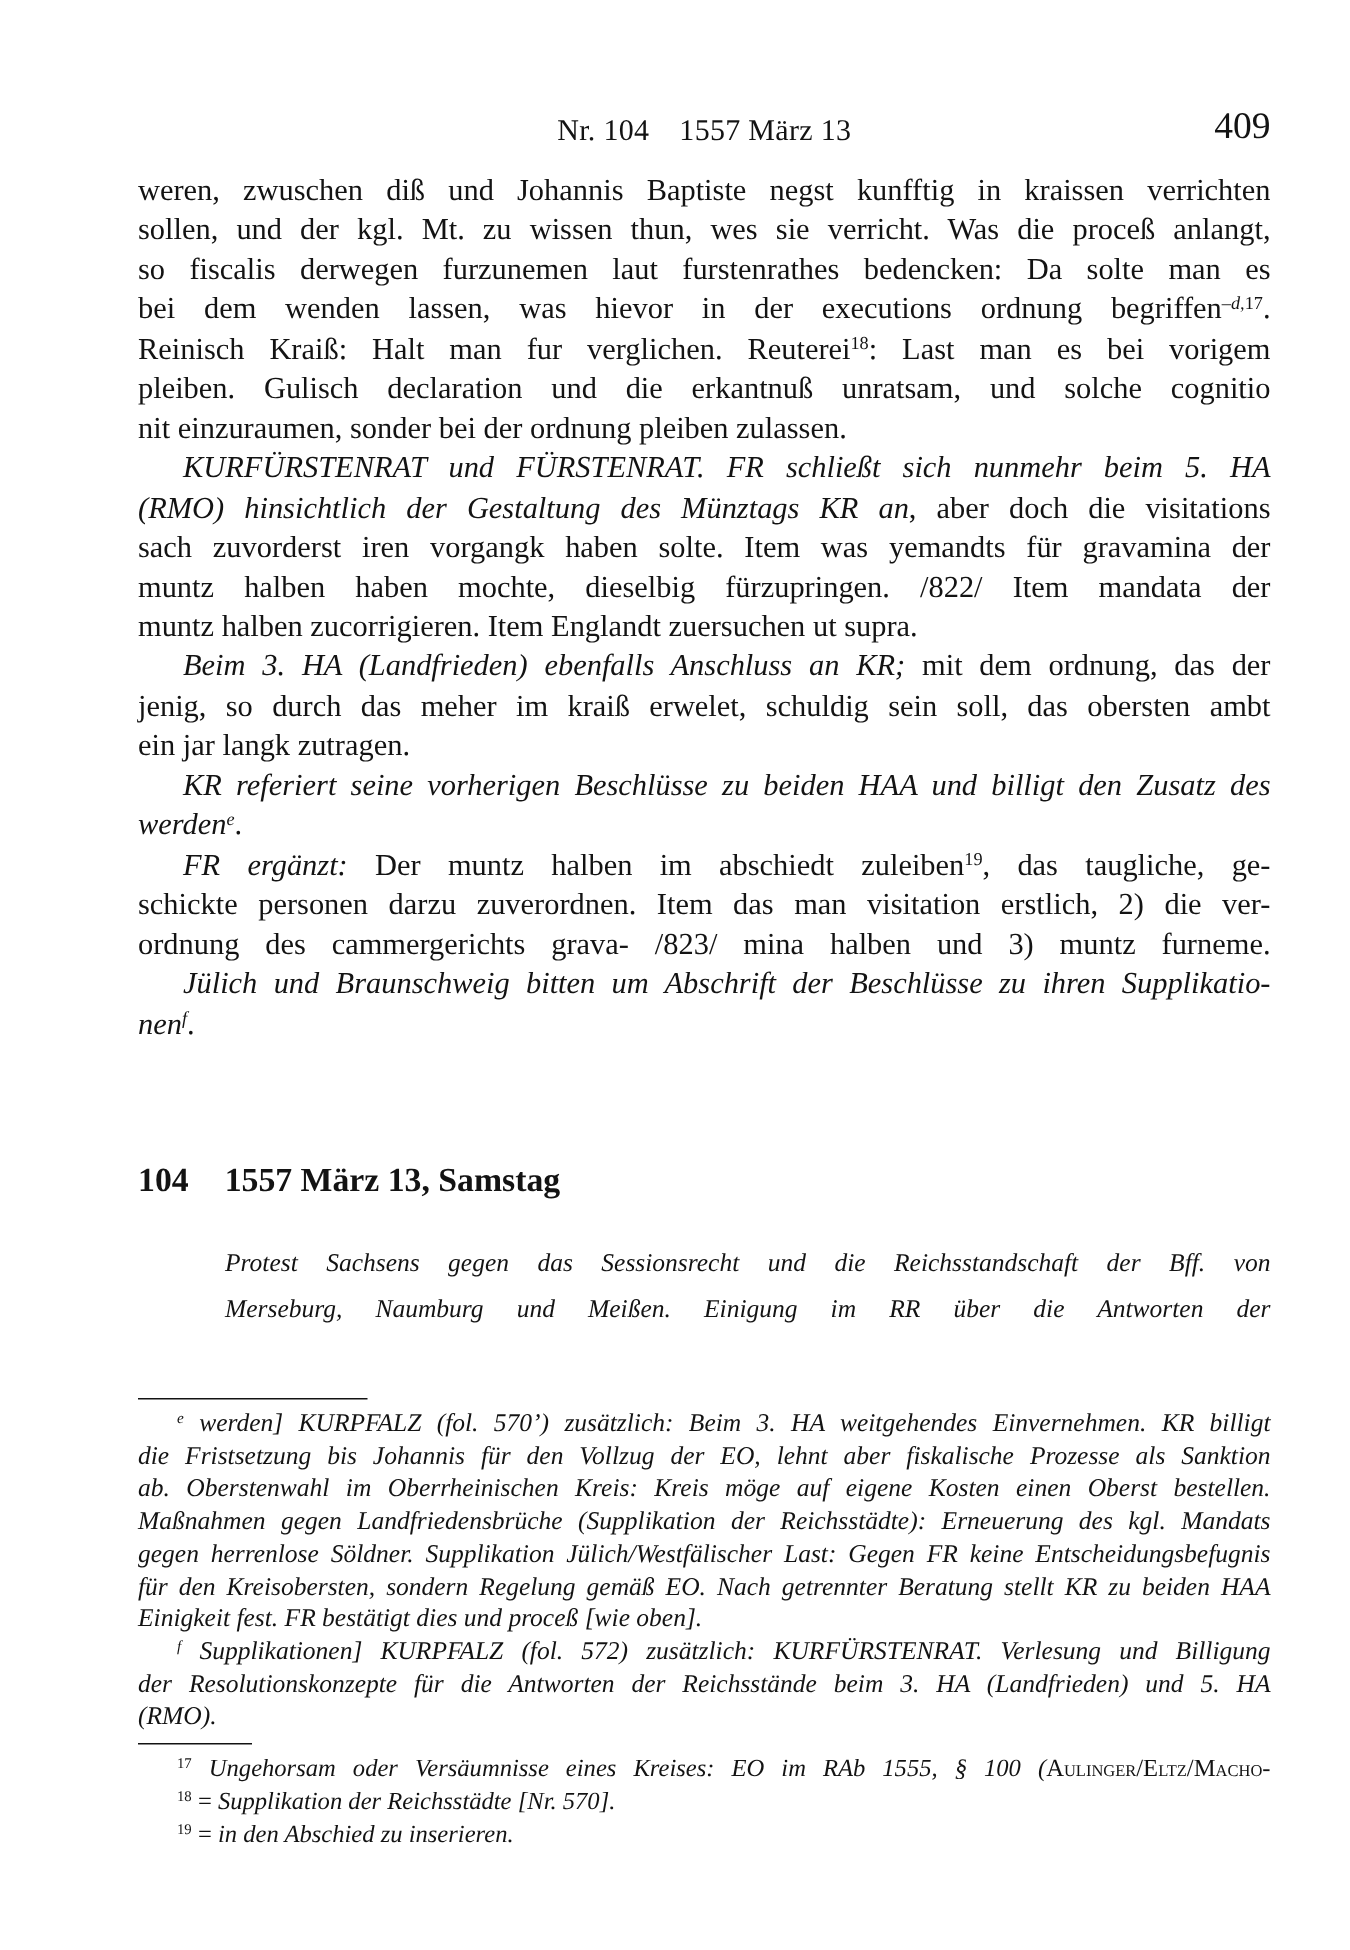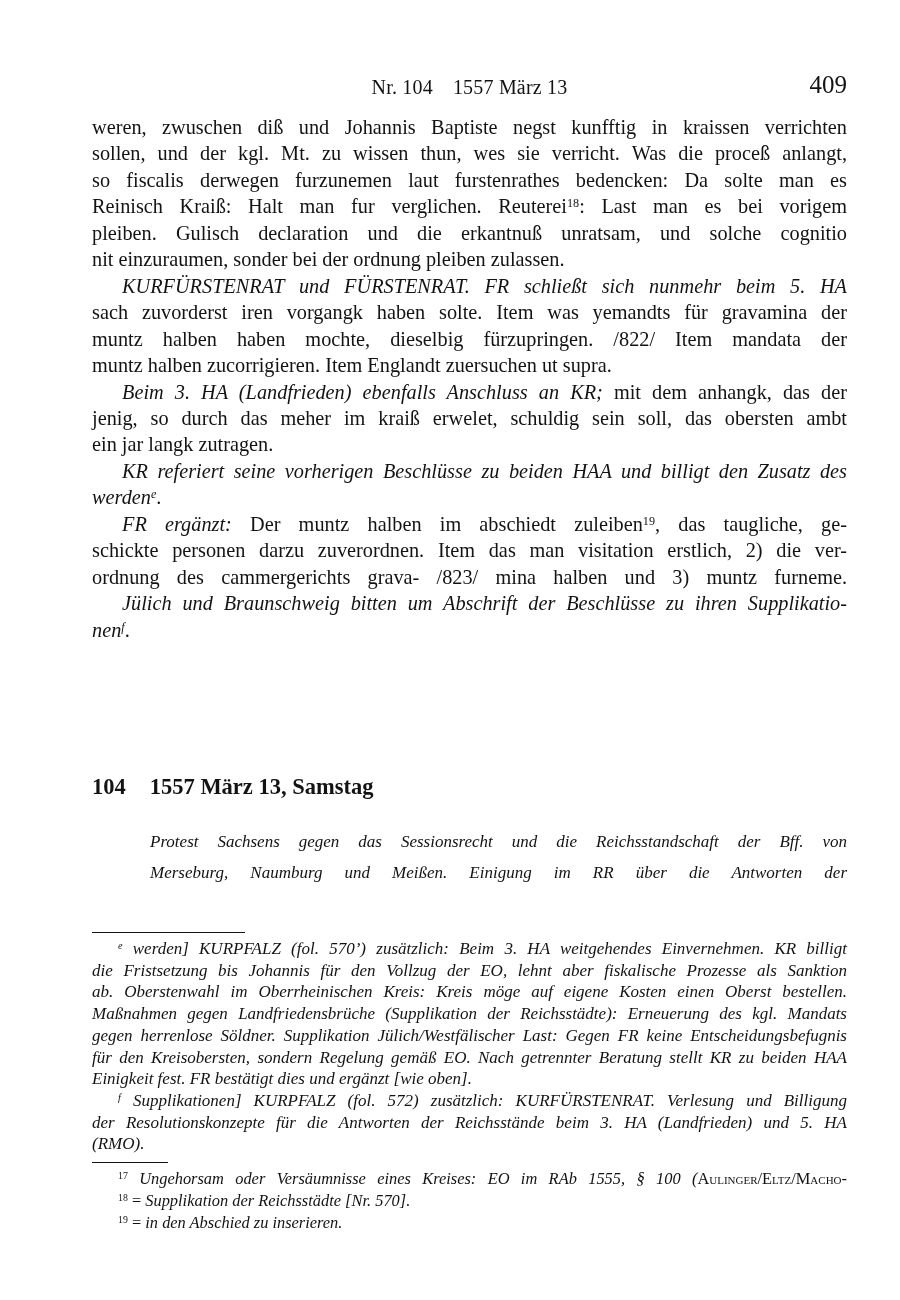--- a/index.html
+++ b/index.html
@@ -87,28 +87,30 @@
   <div class="runhead">
     <span>Nr. 104</span><span class="date-part">1557 März 13</span>
   </div>
 
   <div class="pagenum">409</div>
 
   <div class="body-block" id="body-block">
       <div class="tl just"><span>weren, zwuschen diß und Johannis Baptiste negst kunfftig in kraissen verrichten</span></div>
       <div class="tl just"><span>sollen, und der kgl. Mt. zu wissen thun, wes sie verricht. Was die proceß anlangt,</span></div>
       <div class="tl just"><span>so fiscalis derwegen furzunemen laut furstenrathes bedencken: Da solte man es</span></div>
+      <div class="tl just"><span>bei dem wenden lassen, was hievor in der executions ordnung begriffen</span><span class="sup">–</span><span class="it sup">d</span><span class="sup">,17</span><span>.</span></div>
       <div class="tl just"><span>Reinisch Kraiß: Halt man fur verglichen. Reuterei</span><span class="sup">18</span><span>: Last man es bei vorigem</span></div>
       <div class="tl just"><span>pleiben. Gulisch declaration und die erkantnuß unratsam, und solche cognitio</span></div>
       <div class="tl"><span>nit einzuraumen, sonder bei der ordnung pleiben zulassen.</span></div>
       <div class="tl just fl"><span class="it">KURFÜRSTENRAT und FÜRSTENRAT. FR schließt sich nunmehr beim 5. HA</span></div>
+      <div class="tl just"><span class="it">(RMO) hinsichtlich der Gestaltung des Münztags KR an</span><span>, aber doch die visitations</span></div>
       <div class="tl just"><span>sach zuvorderst iren vorgangk haben solte. Item was yemandts für gravamina der</span></div>
       <div class="tl just"><span>muntz halben haben mochte, dieselbig fürzupringen. /822/ Item mandata der</span></div>
       <div class="tl"><span>muntz halben zucorrigieren. Item Englandt zuersuchen ut supra.</span></div>
-      <div class="tl just fl"><span class="it">Beim 3. HA (Landfrieden) ebenfalls Anschluss an KR;</span><span> mit dem anhangk, das der</span></div>
+      <div class="tl just fl"><span class="it">Beim 3. HA (Landfrieden) ebenfalls Anschluss an KR;</span><span> mit dem ordnung, das der</span></div>
       <div class="tl just"><span>jenig, so durch das meher im kraiß erwelet, schuldig sein soll, das obersten ambt</span></div>
       <div class="tl"><span>ein jar langk zutragen.</span></div>
       <div class="tl just fl"><span class="it">KR referiert seine vorherigen Beschlüsse zu beiden HAA und billigt den Zusatz des</span></div>
       <div class="tl"><span class="it">werden</span><span class="it sup">e</span><span>.</span></div>
       <div class="tl just fl"><span class="it">FR ergänzt:</span><span> Der muntz halben im abschiedt zuleiben</span><span class="sup">19</span><span>, das taugliche, ge-</span></div>
       <div class="tl just"><span>schickte personen darzu zuverordnen. Item das man visitation erstlich, 2) die ver-</span></div>
       <div class="tl just"><span>ordnung des cammergerichts grava- /823/ mina halben und 3) muntz furneme.</span></div>
       <div class="tl just fl"><span class="it">Jülich und Braunschweig bitten um Abschrift der Beschlüsse zu ihren Supplikatio-</span></div>
       <div class="tl"><span class="it">nen</span><span class="it sup">f</span><span>.</span></div>
     </div>
@@ -124,21 +126,21 @@
 
   <div class="fnrule rule-apparatus"></div>
 
   <div class="apparatus-block" id="apparatus-block">
       <div class="tl just fl"><span class="it sup">e</span><span class="it"> werden] KURPFALZ (fol. 570’) zusätzlich: Beim 3. HA weitgehendes Einvernehmen. KR billigt</span></div>
       <div class="tl just"><span class="it">die Fristsetzung bis Johannis für den Vollzug der EO, lehnt aber fiskalische Prozesse als Sanktion</span></div>
       <div class="tl just"><span class="it">ab. Oberstenwahl im Oberrheinischen Kreis: Kreis möge auf eigene Kosten einen Oberst bestellen.</span></div>
       <div class="tl just"><span class="it">Maßnahmen gegen Landfriedensbrüche (Supplikation der Reichsstädte): Erneuerung des kgl. Mandats</span></div>
       <div class="tl just"><span class="it">gegen herrenlose Söldner. Supplikation Jülich/Westfälischer Last: Gegen FR keine Entscheidungsbefugnis</span></div>
       <div class="tl just"><span class="it">für den Kreisobersten, sondern Regelung gemäß EO. Nach getrennter Beratung stellt KR zu beiden HAA</span></div>
-      <div class="tl"><span class="it">Einigkeit fest. FR bestätigt dies und ergänzt [wie oben].</span></div>
+      <div class="tl"><span class="it">Einigkeit fest. FR bestätigt dies und proceß [wie oben].</span></div>
       <div class="tl just fl"><span class="it sup">f</span><span class="it"> Supplikationen] KURPFALZ (fol. 572) zusätzlich: KURFÜRSTENRAT. Verlesung und Billigung</span></div>
       <div class="tl just"><span class="it">der Resolutionskonzepte für die Antworten der Reichsstände beim 3. HA (Landfrieden) und 5. HA</span></div>
       <div class="tl"><span class="it">(RMO).</span></div>
     </div>
 
   <div class="fnrule rule-footnotes"></div>
 
   <div class="footnote-block" id="footnote-block">
       <div class="tl just fl"><span class="sup">17</span><span class="it"> Ungehorsam oder Versäumnisse eines Kreises: EO im RAb 1555, § 100 (</span><span class="sc">Aulinger/Eltz/Macho-</span></div>
       <div class="tl fl"><span class="sup">18</span><span> = </span><span class="it">Supplikation der Reichsstädte [Nr. 570].</span></div>

